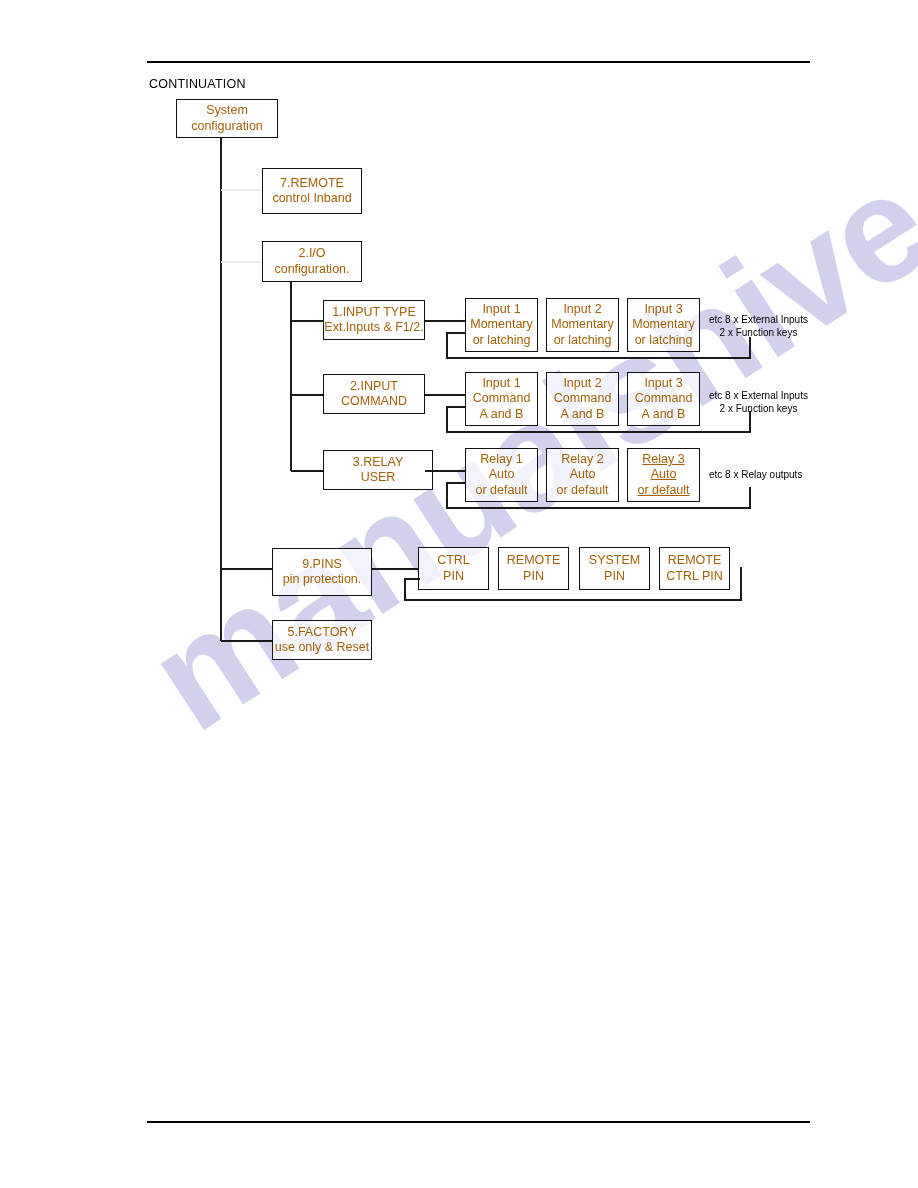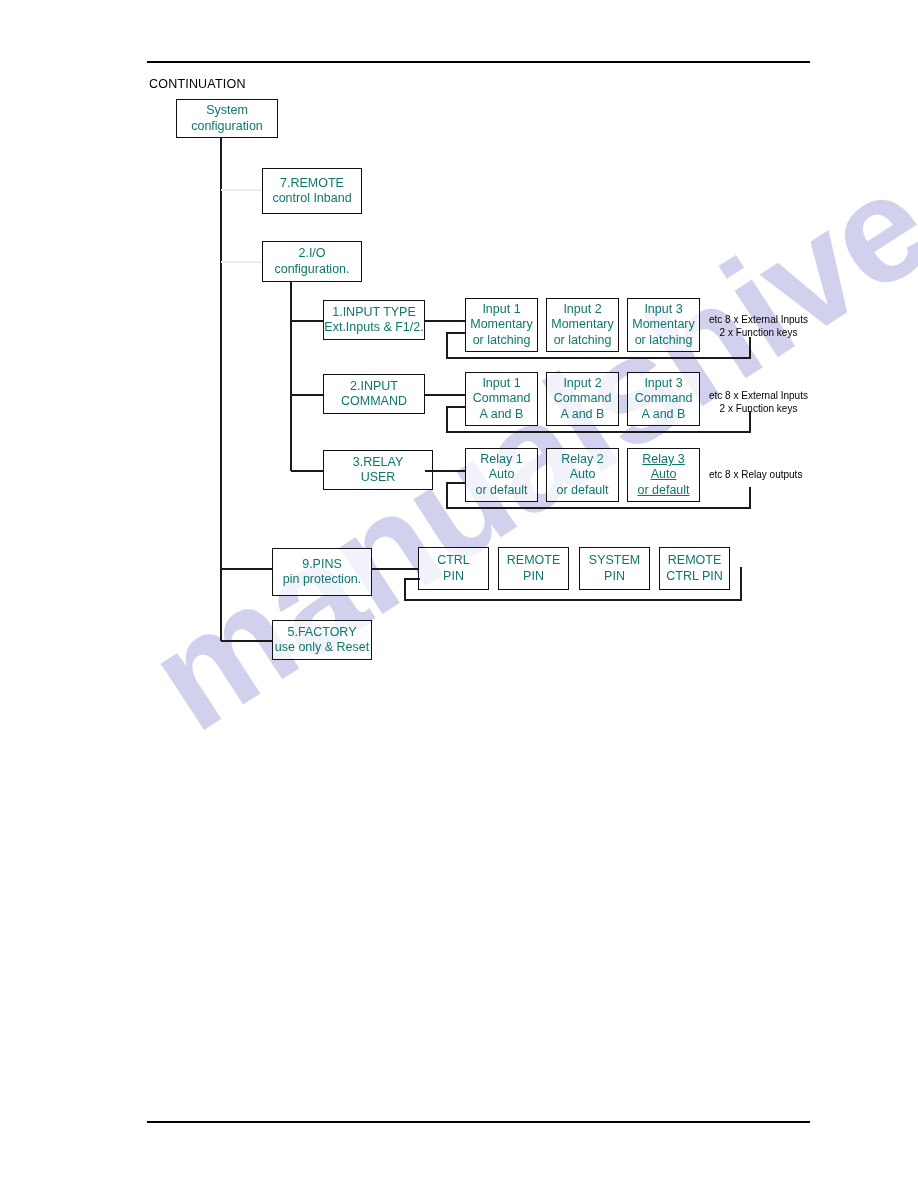--- a/index.html
+++ b/index.html
@@ -84,21 +84,21 @@
     box-sizing: border-box;
     border: 1.6px solid #111;
     background: rgba(255,255,255,0.72);
     display: flex;
     flex-direction: column;
     align-items: center;
     justify-content: center;
     text-align: left;
     font-size: 12.5px;
     line-height: 1.22;
-    color: #0f766e;
+    color: #a16207;
     padding: 0 13px;
   }
   .node .ln { display: block; white-space: nowrap; }
 
   
   .line {
     position: absolute;
     background: #1a1a1a;
   }
   .line.h { height: 1.6px; }

